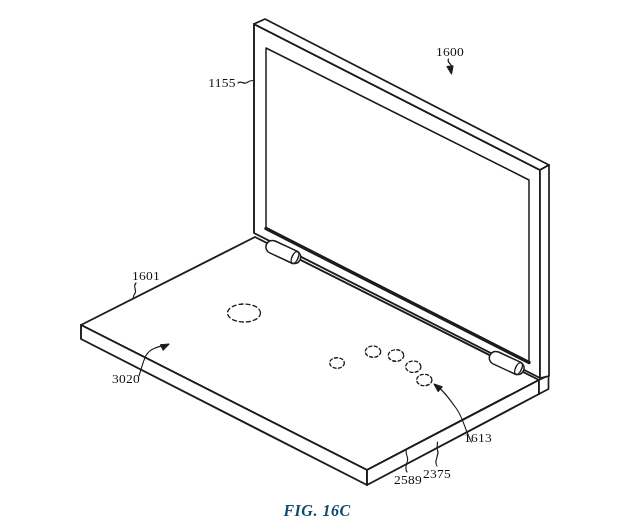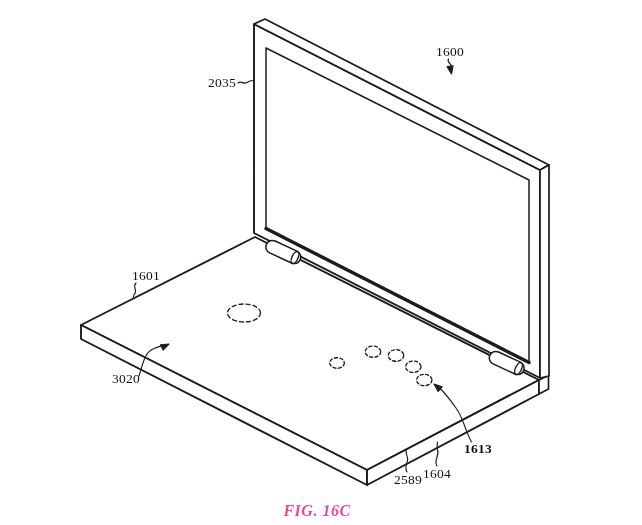--- a/index.html
+++ b/index.html
@@ -28,21 +28,21 @@
     letter-spacing: 0.3px;
     white-space: nowrap;
     user-select: none;
   }
   .fig-caption {
     position: absolute;
     transform: translate(-50%, -50%);
     font-size: 16px;
     font-weight: bold;
     font-style: italic;
-    color: #ec4899;
+    color: #0c4a6e;
     letter-spacing: 0.5px;
     white-space: nowrap;
   }
 </style>
 </head>
 <body>
 
 <div id="figure-canvas">
 
   <svg id="drawing-svg" width="642" height="525" viewBox="0 0 642 525">
@@ -96,20 +96,20 @@
         <polygon points="169,344 163.1,350.1 160.5,344.7" fill="#1c1c1c"></polygon>
         <path d="M471.5,442 C464,428 464,419 456,408 C451,401 445.5,393.5 440.5,389"></path>
         <polygon points="434,384 442.1,386.9 438.2,391.5" fill="#1c1c1c"></polygon>
       </g>
     </g>
   </svg>
 
   <span class="ref-label" style="left:450px; top:52px;">1600</span>
   <span class="ref-label" style="left:146px; top:276px;">1601</span>
   <span class="ref-label" style="left:408px; top:480px;">2589</span>
-  <span class="ref-label" style="left:222px; top:83px;">2035</span>
-  <span class="ref-label" style="left:437px; top:474px;">1604</span>
+  <span class="ref-label" style="left:222px; top:83px;">1155</span>
+  <span class="ref-label" style="left:437px; top:474px;">2375</span>
   <span class="ref-label" style="left:126px; top:379px;">3020</span>
-  <span class="ref-label" style="left:478px; top:449px;font-weight:bold;">1613</span>
+  <span class="ref-label" style="left:478px; top:438px;">1613</span>
 
   <span class="fig-caption" style="left:317px; top:511px;">FIG. 16C</span>
 
 </div>
 
 </body></html>

